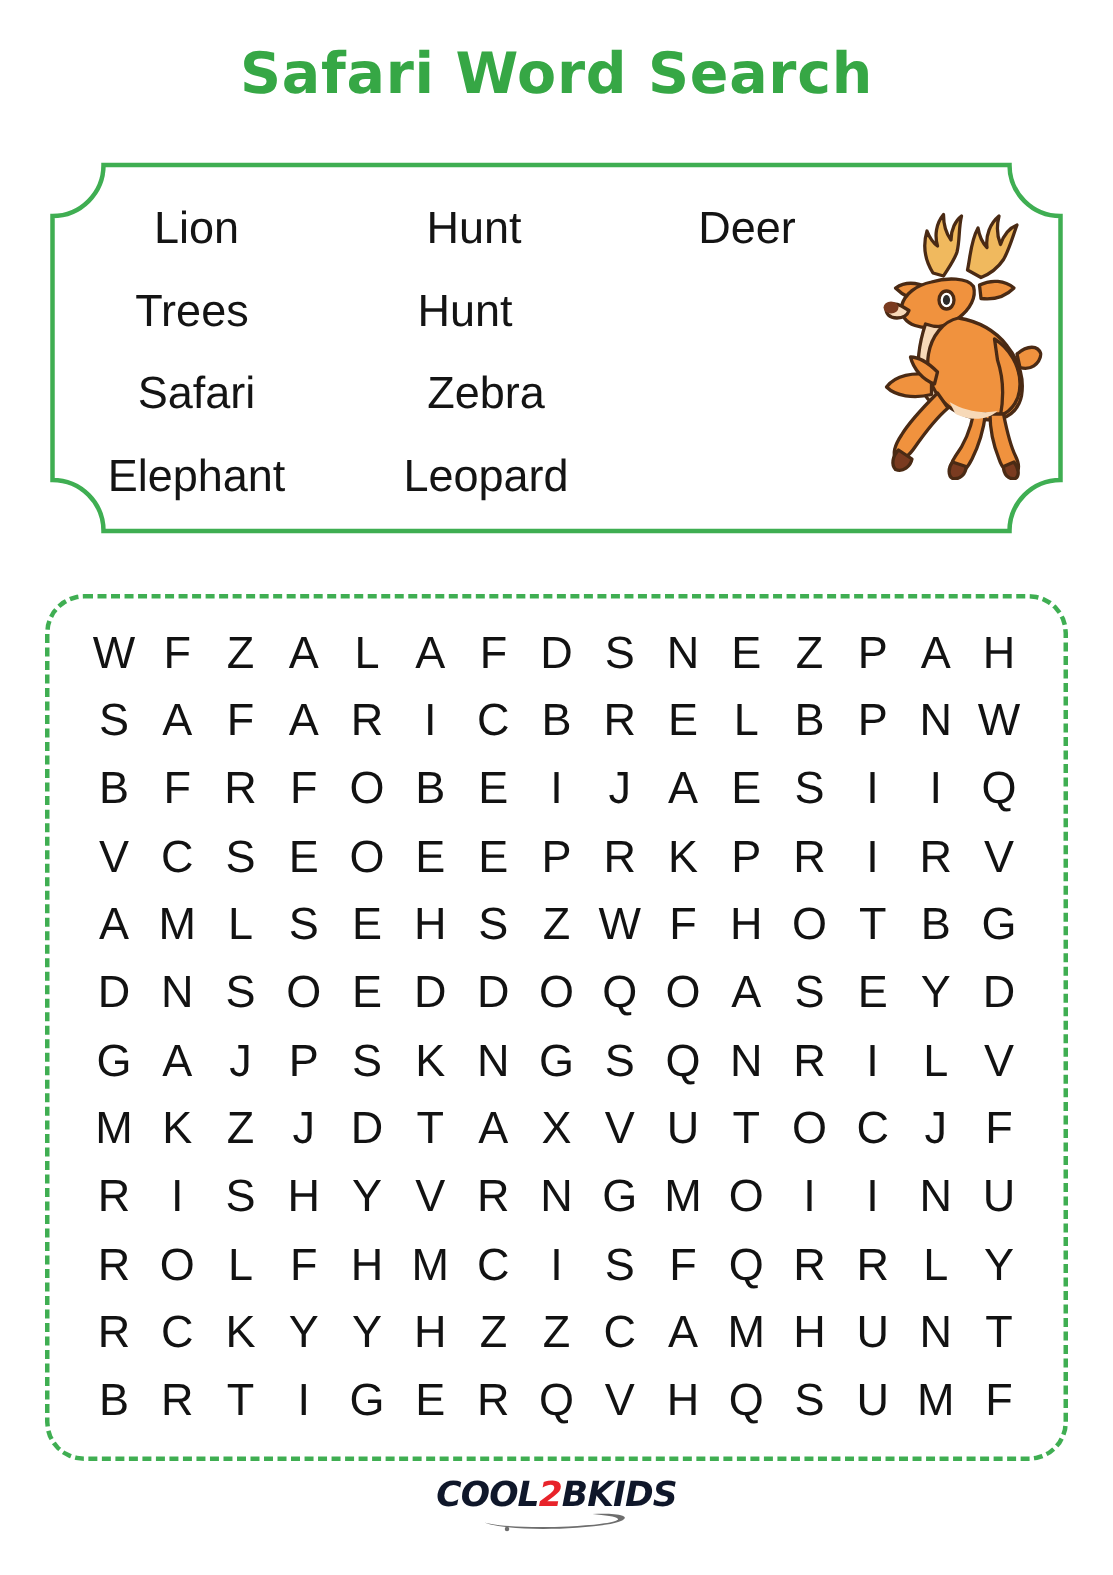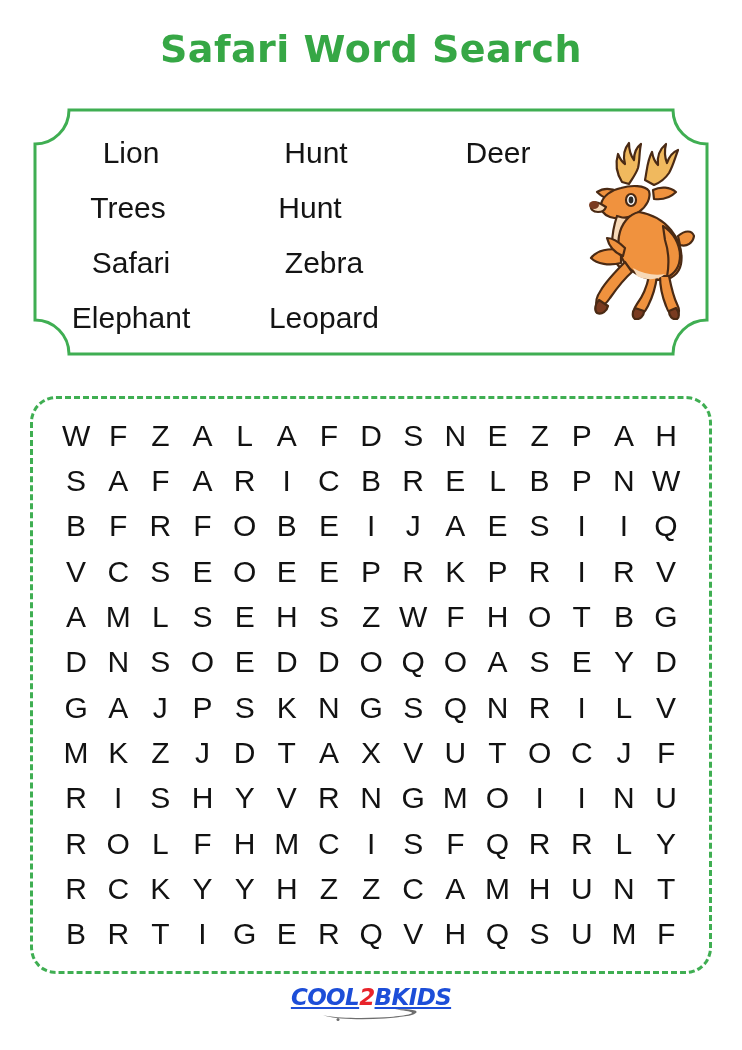--- a/index.html
+++ b/index.html
@@ -134,21 +134,21 @@
     line-height: 1;
   }
   #logo-text {
     font-family: "DejaVu Sans", sans-serif;
     font-size: 23px;
     font-weight: bold;
     font-style: italic;
     letter-spacing: -0.6px;
     white-space: nowrap;
   }
-  #logo-text .blue { color: #1d4ed8; text-decoration: underline; }
+  #logo-text .blue { color: #0f172a; }
   #logo-text .red  { color: #e8232a; }
   #logo-swoosh {
     position: absolute;
     left: 50%;
     transform: translateX(-50%);
     top: 20px;
     width: 112px;
     height: 16px;
   }
   #logo-swoosh svg { display: block; width: 100%; height: 100%; }

